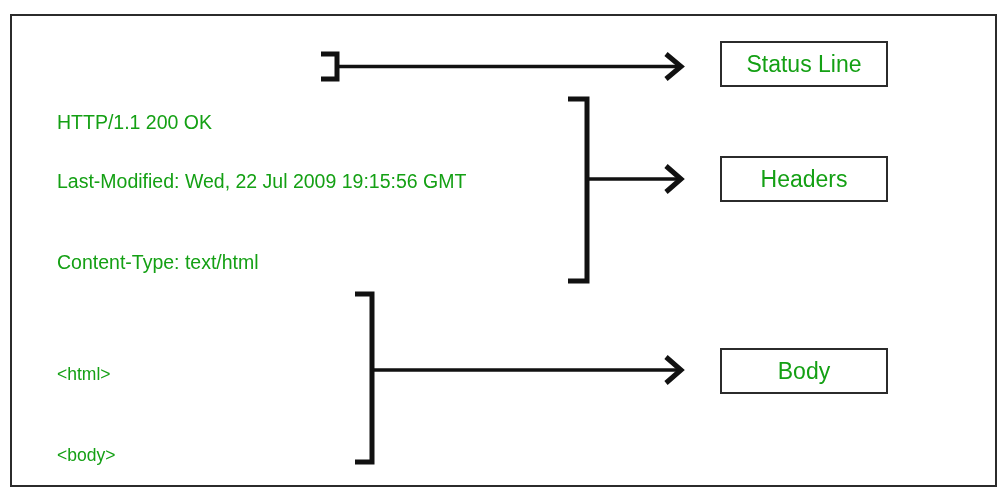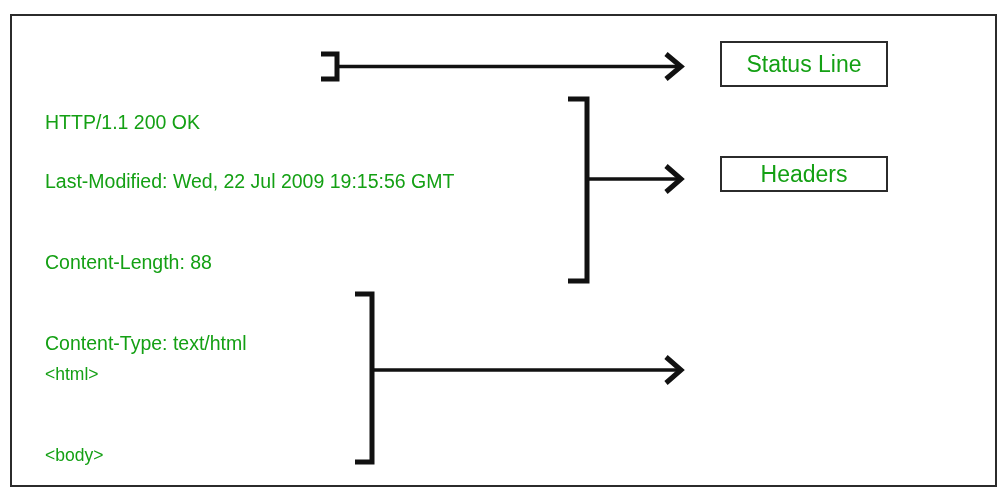--- a/index.html
+++ b/index.html
@@ -26,20 +26,21 @@
     height: 473px;
     border: 2px solid #2b2b2b;
     box-sizing: border-box;
     background: #ffffff;
   }
   
   .msg-block {
     position: absolute;
     color: #14a014;
     white-space: pre;
+    margin-left: 12px;
   }
   .msg-line {
     display: block;
     color: #14a014;
   }
   #status-block {
     left: 45px;
     top: 55px;
     font-size: 19.5px;
     line-height: 27px;
@@ -75,21 +76,21 @@
   #box-status {
     left: 720px;
     top: 41px;
     width: 168px;
     height: 46px;
   }
   #box-headers {
     left: 720px;
     top: 156px;
     width: 168px;
-    height: 36px;
+    height: 46px;
   }
   #box-body {
     left: 720px;
     top: 348px;
     width: 168px;
     height: 46px;
   }
   
   #connectors {
     position: absolute;
@@ -112,21 +113,20 @@
 <div id="canvas">
 
   <div id="frame"></div>
 
   <div id="status-block" class="msg-block">
     <span class="msg-line">HTTP/1.1 200 OK</span>
   </div>
 
   <div id="headers-block" class="msg-block">
     <span class="msg-line">Last-Modified: Wed, 22 Jul 2009 19:15:56 GMT</span>
-    <span class="msg-line">Content-Length: 88</span>
     <span class="msg-line">Content-Type: text/html</span>
     
   </div>
 
   <div id="body-block" class="msg-block">
     <span class="msg-line">&lt;html&gt;</span>
     <span class="msg-line">&lt;body&gt;</span>
     
     
     
@@ -154,14 +154,17 @@
   </svg>
 
   <div id="box-status" class="label-box">
     <span>Status Line</span>
   </div>
 
   <div id="box-headers" class="label-box">
     <span>Headers</span>
   </div>
 
+  <div id="box-body" class="label-box">
+    <span>Body</span>
+  </div>
 
 </div>
 
 </body></html>

